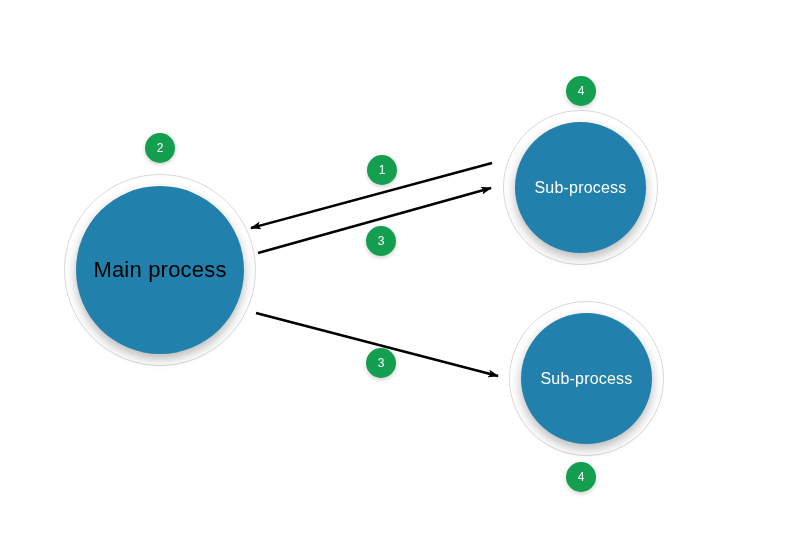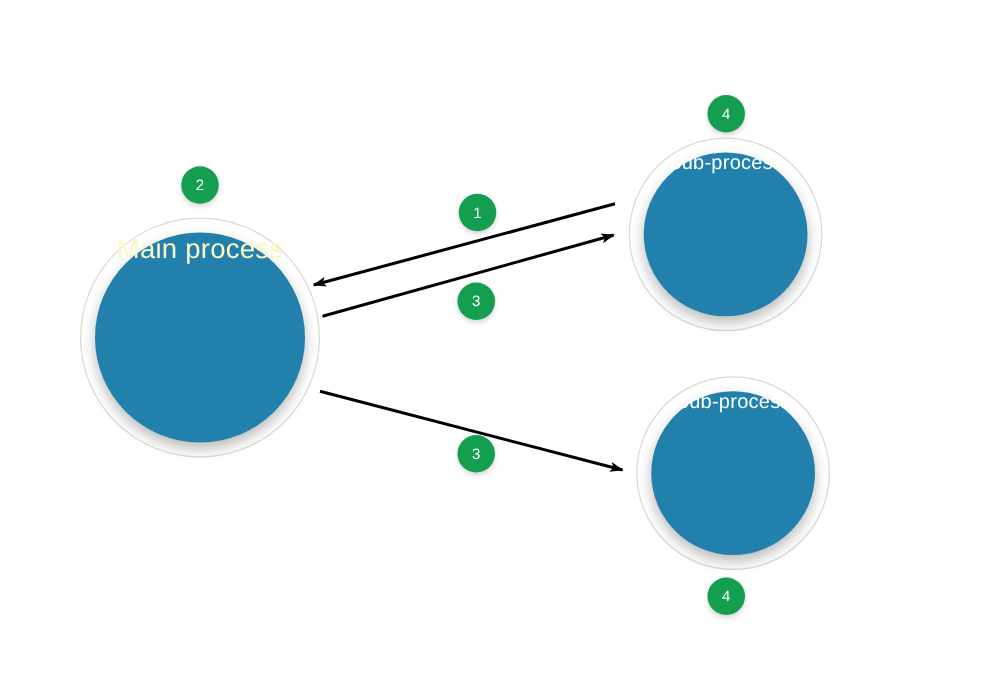--- a/index.html
+++ b/index.html
@@ -33,21 +33,21 @@
     border: 1px solid #d9d9d9;
     box-sizing: border-box;
     background: #ffffff;
   }
   .node-disc {
     position: absolute;
     border-radius: 50%;
     background: #2281ac;
     box-shadow: 0 5px 11px rgba(0,0,0,0.28);
     display: flex;
-    align-items: flex-start;
+    align-items: center;
     justify-content: center;
   }
   .node-label {
     color: #ffffff;
     font-family: "Liberation Sans", sans-serif;
     font-weight: 400;
     letter-spacing: 0.2px;
     white-space: nowrap;
     text-align: center;
     user-select: none;
@@ -111,21 +111,21 @@
     <line x1="492" y1="163" x2="251" y2="228" stroke="#000000" stroke-width="2.4" marker-end="url(#arrowhead)"></line>
 
     <line x1="258" y1="253" x2="491" y2="188" stroke="#000000" stroke-width="2.4" marker-end="url(#arrowhead)"></line>
 
     <line x1="256" y1="313" x2="498" y2="376" stroke="#000000" stroke-width="2.4" marker-end="url(#arrowhead)"></line>
   </svg>
 
   <div class="node node-main">
     <div class="node-ring" style="border-color: rgb(217, 217, 217);"></div>
     <div class="node-disc" style="background: rgb(34, 129, 172);">
-      <span class="node-label" style="color: #fef9c3;">Main process</span>
+      <span class="node-label" style="color: #000000;">Main process</span>
     </div>
   </div>
 
   <div class="node node-sub node-sub1">
     <div class="node-ring" style="border-color: rgb(217, 217, 217);"></div>
     <div class="node-disc" style="background: rgb(34, 129, 172);">
       <span class="node-label" style="color: rgb(255, 255, 255);">Sub-process</span>
     </div>
   </div>
 

